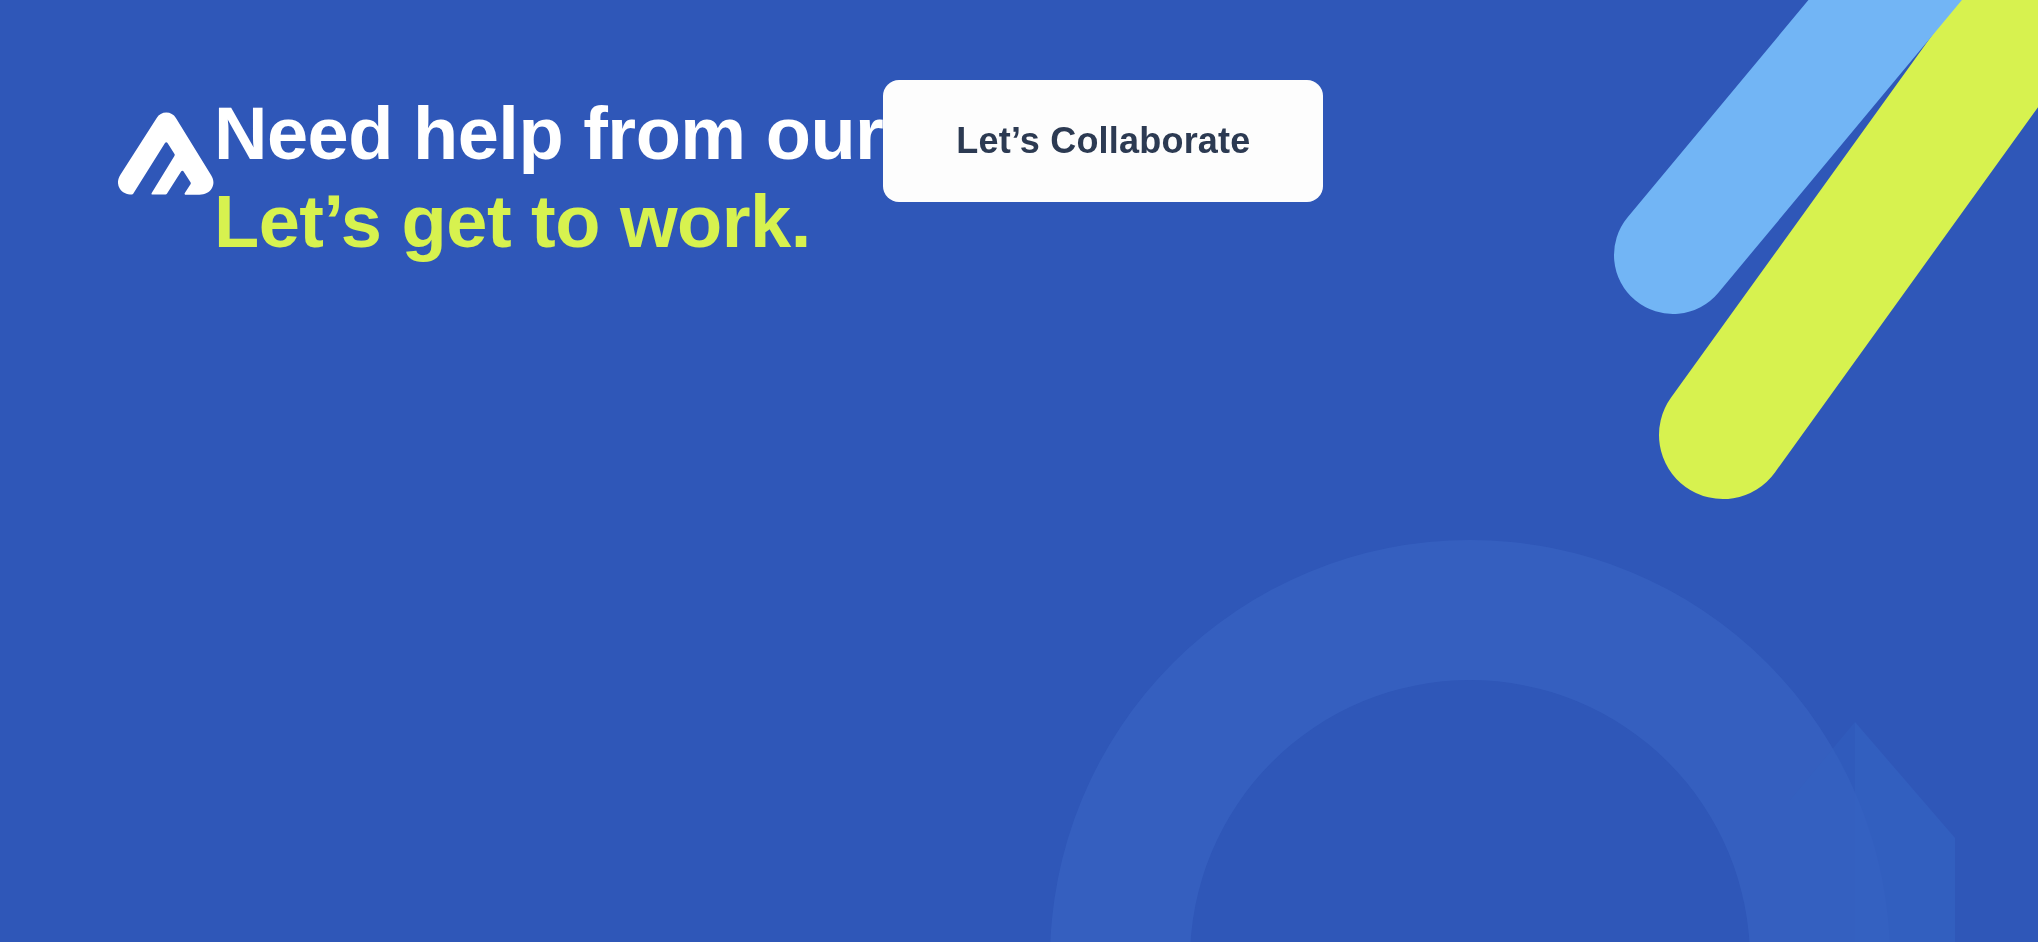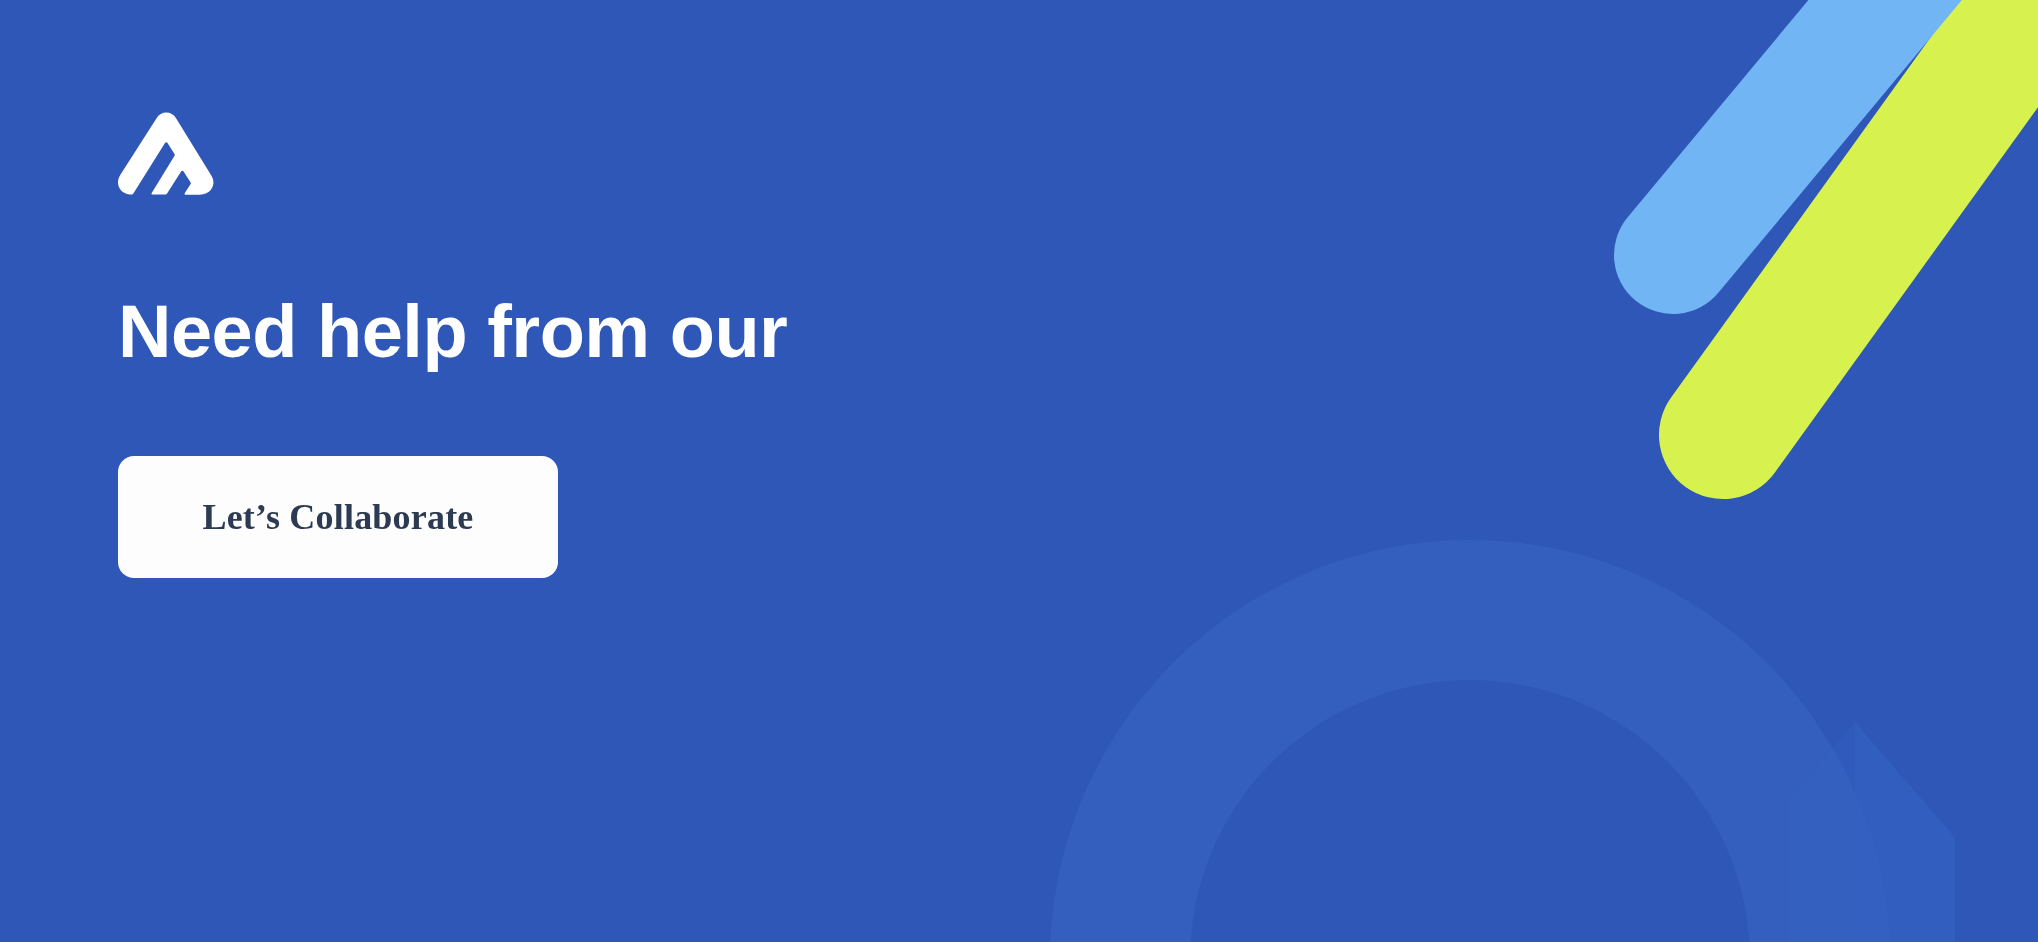--- a/index.html
+++ b/index.html
@@ -16,21 +16,21 @@
   }
   .decor-layer {
     position:absolute; inset:0;
     width:100%; height:100%;
     pointer-events:none;
   }
   .content {
     position:absolute;
     left:118px; top:0;
     width:1200px; height:942px;
-    display:flex; flex-direction:column;
+    display:flex; flex-direction:row;
     justify-content:flex-start;
   }
   .logo-wrap {
     margin-top:112px;
     width:96px; height:86px;
   }
   .headline {
     margin-top:90px;
     font-size:74px;
     font-weight:bold;
@@ -46,21 +46,21 @@
     display:inline-flex;
     align-items:center;
     justify-content:center;
     min-width:440px;
     height:122px;
     padding:12px 46px;
     background:#fdfdfd;
     border:none;
     border-radius:16px;
     color:#2c3a52;
-    font-family:Liberation Serif, serif;
+    font-family:Liberation Sans, sans-serif;
     font-size:36px;
     font-weight:bold;
     letter-spacing:0.2px;
     cursor:pointer;
   }
 </style>
 </head>
 <body>
 
 <div id="banner">
@@ -115,20 +115,21 @@
                  h 13.8
                  c 5.2 0 9.7 -2.0 12.2 -6.1
                  c 2.5 -4.1 2.3 -8.9 -0.7 -13.6
                  L 57.9 5.9
                  C 55.7 2.5 52.3 0.5 48.3 0.5 Z"></path>
       </svg>
     </div>
 
     <div class="headline">
       <span class="line">Need help from our</span>
+      <span class="line line-accent">Let’s get to work.</span>
     </div>
 
     <div class="cta-row">
       <button class="cta-button">Let’s Collaborate</button>
     </div>
 
   </div>
 </div>
 
 </body></html>

